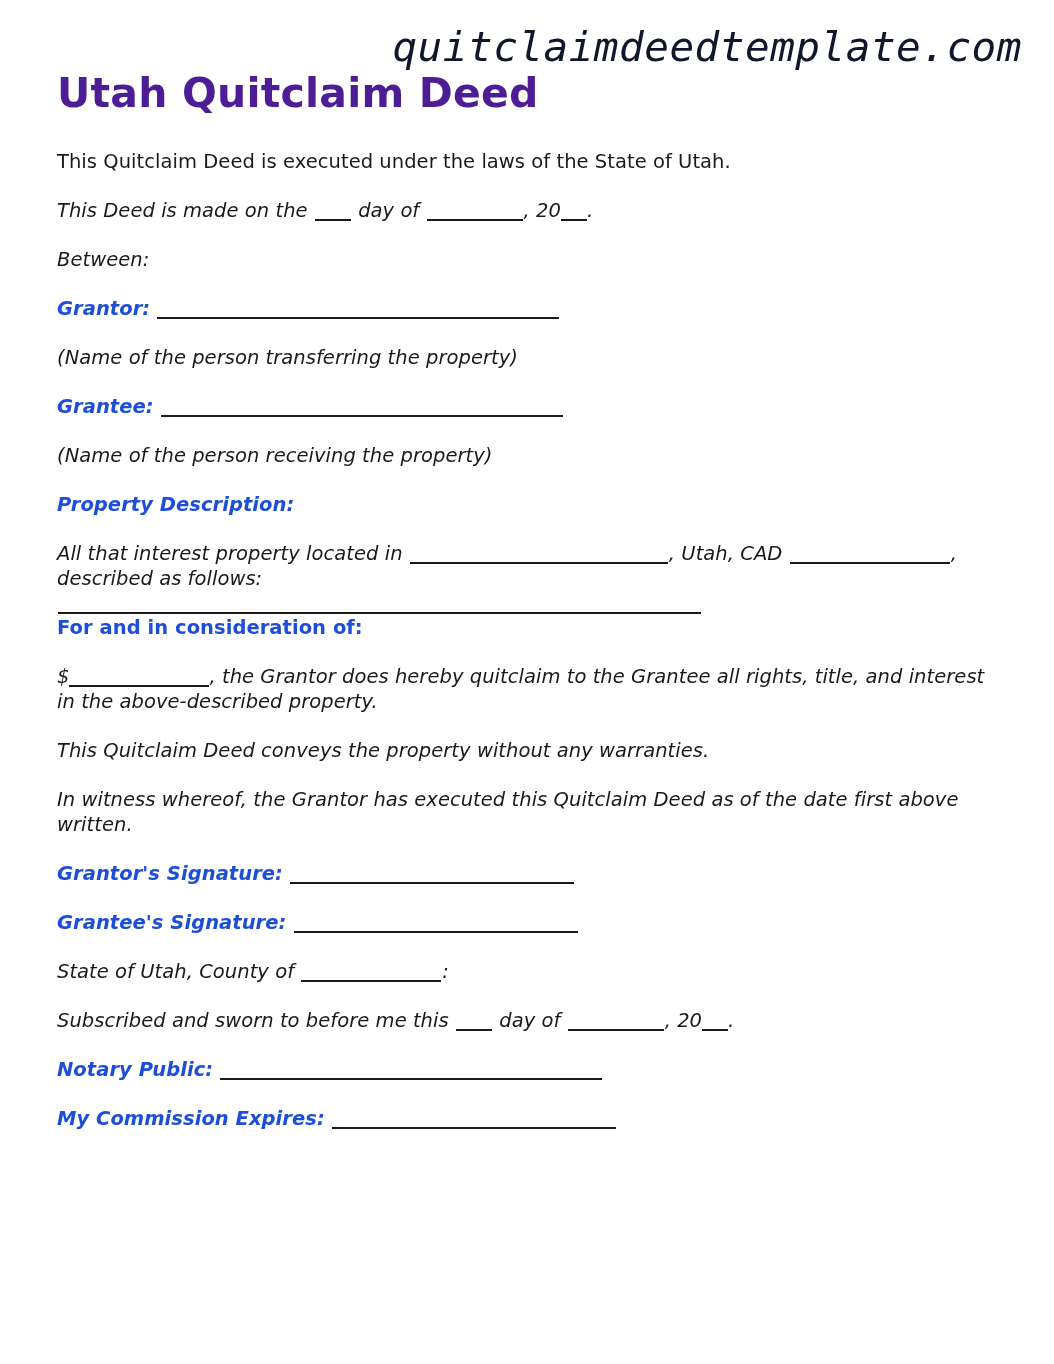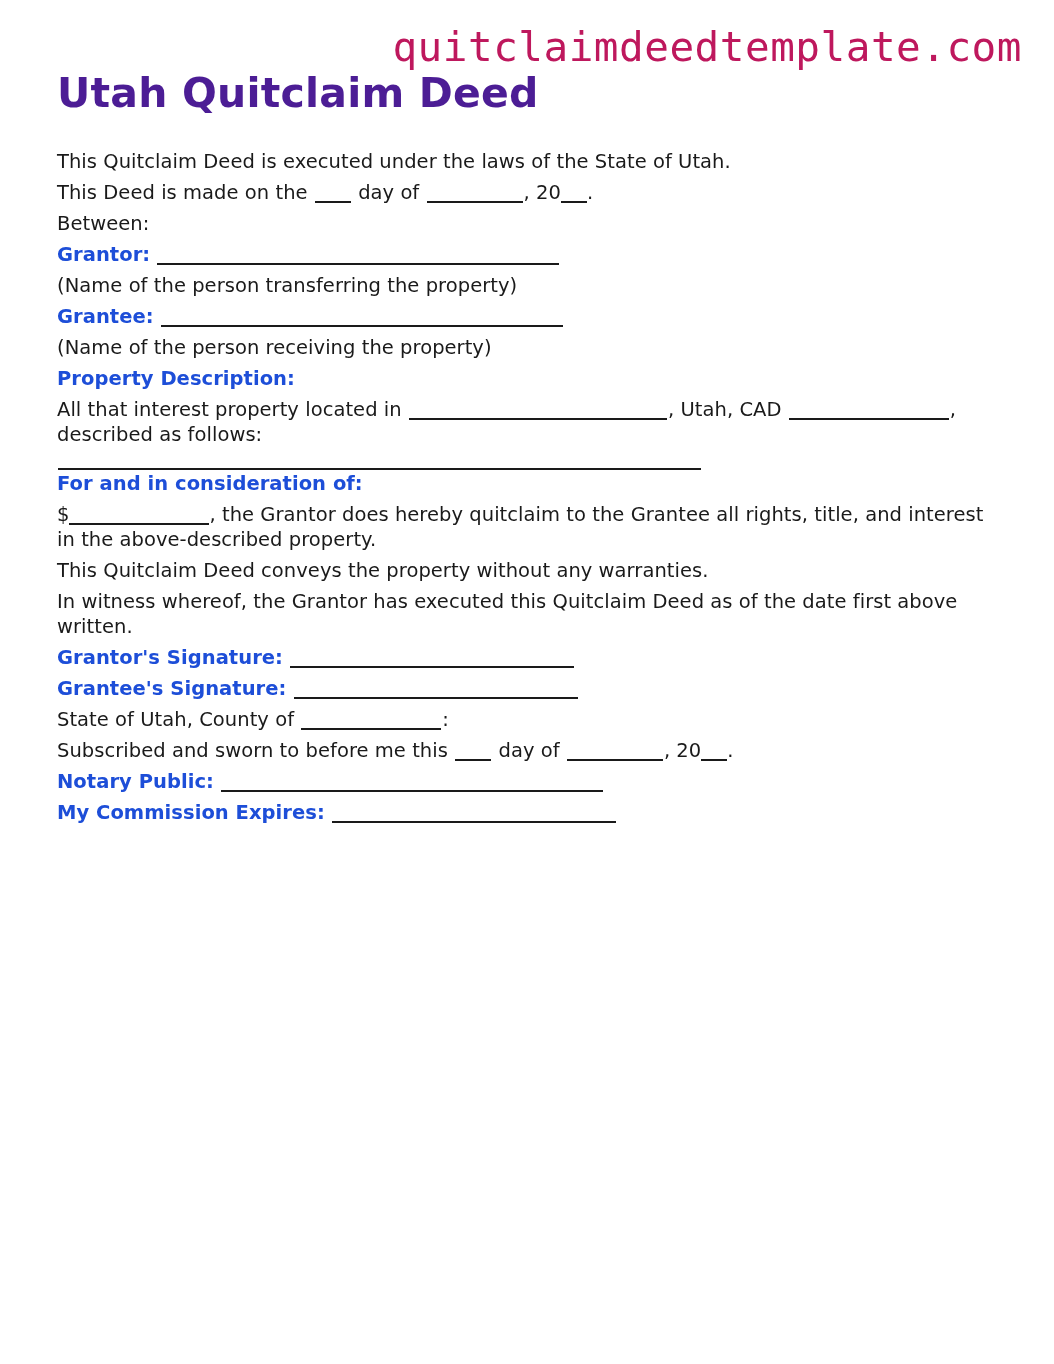--- a/index.html
+++ b/index.html
@@ -25,25 +25,26 @@
   }
 
   
   .watermark {
     position: absolute;
     top: 27px;
     right: 32px;
     font-family: "DejaVu Sans Mono", "Liberation Mono", monospace;
     font-size: 41px;
     letter-spacing: 0.5px;
-    color: #be185d;
+    color: #0f172a;
     white-space: nowrap;
     line-height: 1;
     z-index: 2;
     user-select: none;
+    font-style: italic;
   }
 
   
   .doc-title {
     position: absolute;
     top: 70px;
     left: 57px;
     margin: 0;
     font-size: 41px;
     font-weight: bold;
@@ -62,21 +63,21 @@
   }
 
   p.line {
     margin: 0 0 0 0;
     font-size: 19.5px;
     line-height: 1.28;
     color: #1a1a1a;
     letter-spacing: 0.05px;
   }
 
-  p.line.gap      { margin-top: 6px; }
+  p.line.gap      { margin-top: 24px; font-style: italic; }
   p.line.gap-lg   { }
 
   .bold { font-weight: bold; color: #1d4ed8; }
 
   
   .blank {
     display: inline-block;
     border-bottom: 2px solid #1a1a1a;
     vertical-align: -4px;
     height: 0.95em;

